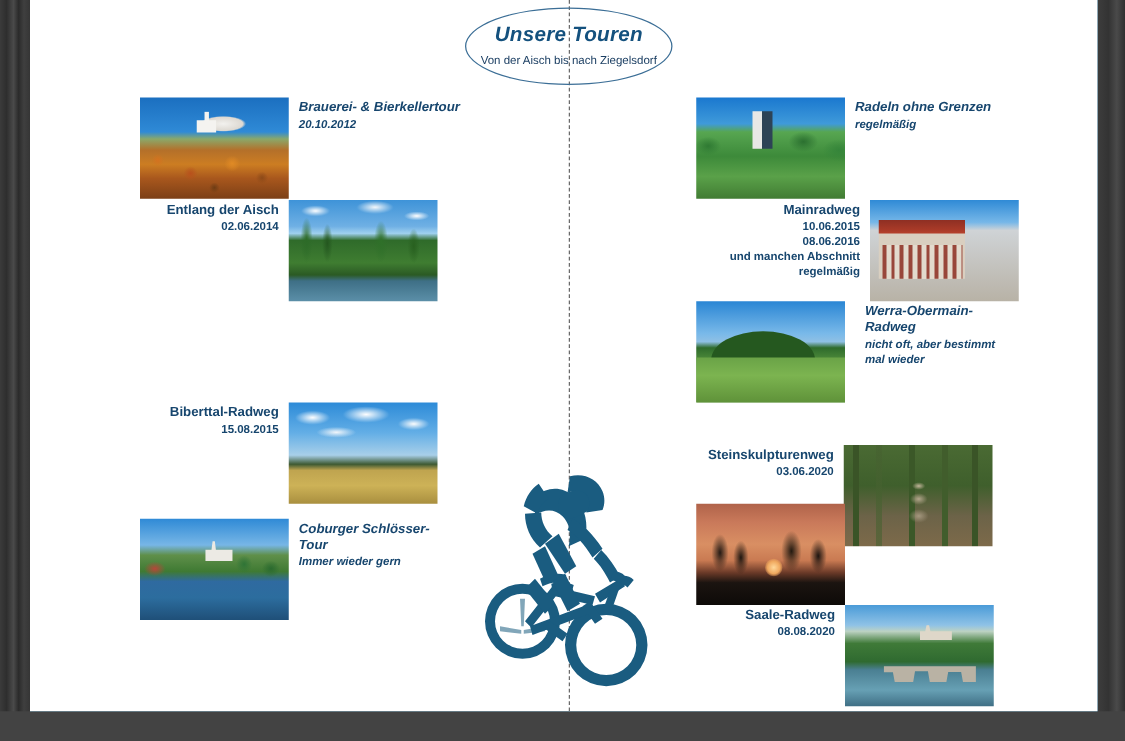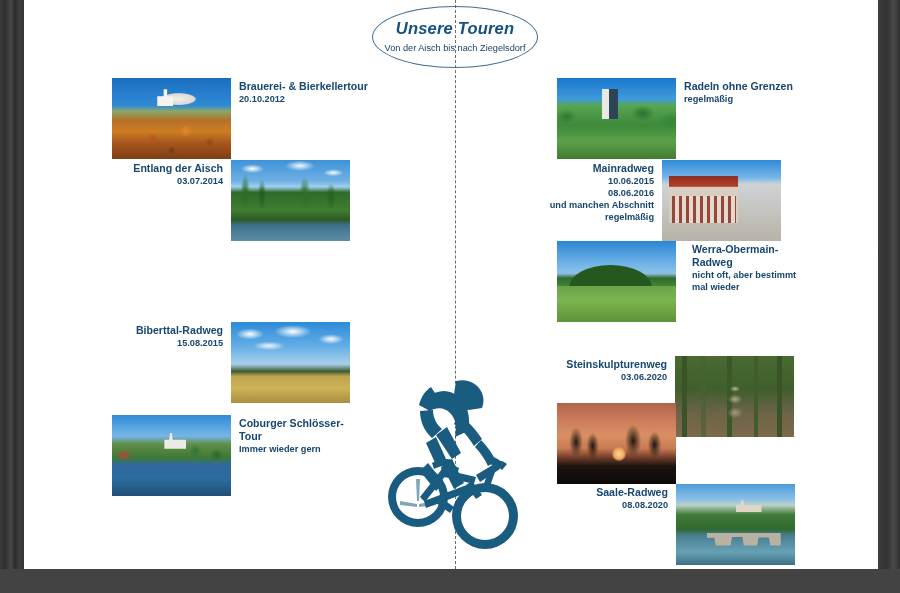--- a/index.html
+++ b/index.html
@@ -98,21 +98,21 @@
     background: #9fb6c6;
     position: relative;
     overflow: hidden;
   }
   .caption {
     width: 119px;
     flex: 0 0 119px;
     padding-top: 2px;
     box-sizing: border-box;
   }
-  .tour.img-left .caption  { padding-left: 8px; text-align: left; }
+  .tour.img-left .caption  { padding-left: 8px; text-align: left; font-style: italic; }
   .tour.img-right .caption { padding-right: 8px; text-align: right; }
   
   .tour.img-left .caption { width: 200px; flex-basis: 200px; }
 
   .tour-name {
     font-size: 10.6px;
     font-weight: bold;
     color: #17466e;
     line-height: 13px;
     white-space: pre-line;
@@ -347,21 +347,21 @@
       <div class="caption">
         <div class="tour-name">Brauerei- &amp; Bierkellertour</div>
         <div class="tour-note">20.10.2012</div>
       </div>
     </div>
 
     <div class="tour img-right" style="left:88px;top:160px;">
       <div class="photo ph-river"></div>
       <div class="caption">
         <div class="tour-name">Entlang der Aisch</div>
-        <div class="tour-note">03.07.2014</div>
+        <div class="tour-note">02.06.2014</div>
       </div>
     </div>
 
 
     <div class="tour img-right" style="left:88px;top:322px;">
       <div class="photo ph-field"></div>
       <div class="caption">
         <div class="tour-name">Biberttal-Radweg</div>
         <div class="tour-note">15.08.2015</div>
       </div>
@@ -377,21 +377,21 @@
     </div>
 
     <div class="tour img-left" style="left:533px;top:78px;">
       <div class="photo ph-tower"></div>
       <div class="caption">
         <div class="tour-name">Radeln ohne Grenzen</div>
         <div class="tour-note">regelmäßig</div>
       </div>
     </div>
 
-    <div class="tour img-right" style="left:402px;top:160px;">
+    <div class="tour img-right" style="left:436px;top:160px;">
       <div class="photo ph-town"></div>
       <div class="caption" style="width:236px;flex-basis:236px;">
         <div class="tour-name">Mainradweg</div>
         <div class="tour-note">10.06.2015
 08.06.2016
 und manchen Abschnitt
 regelmäßig</div>
       </div>
     </div>
 

